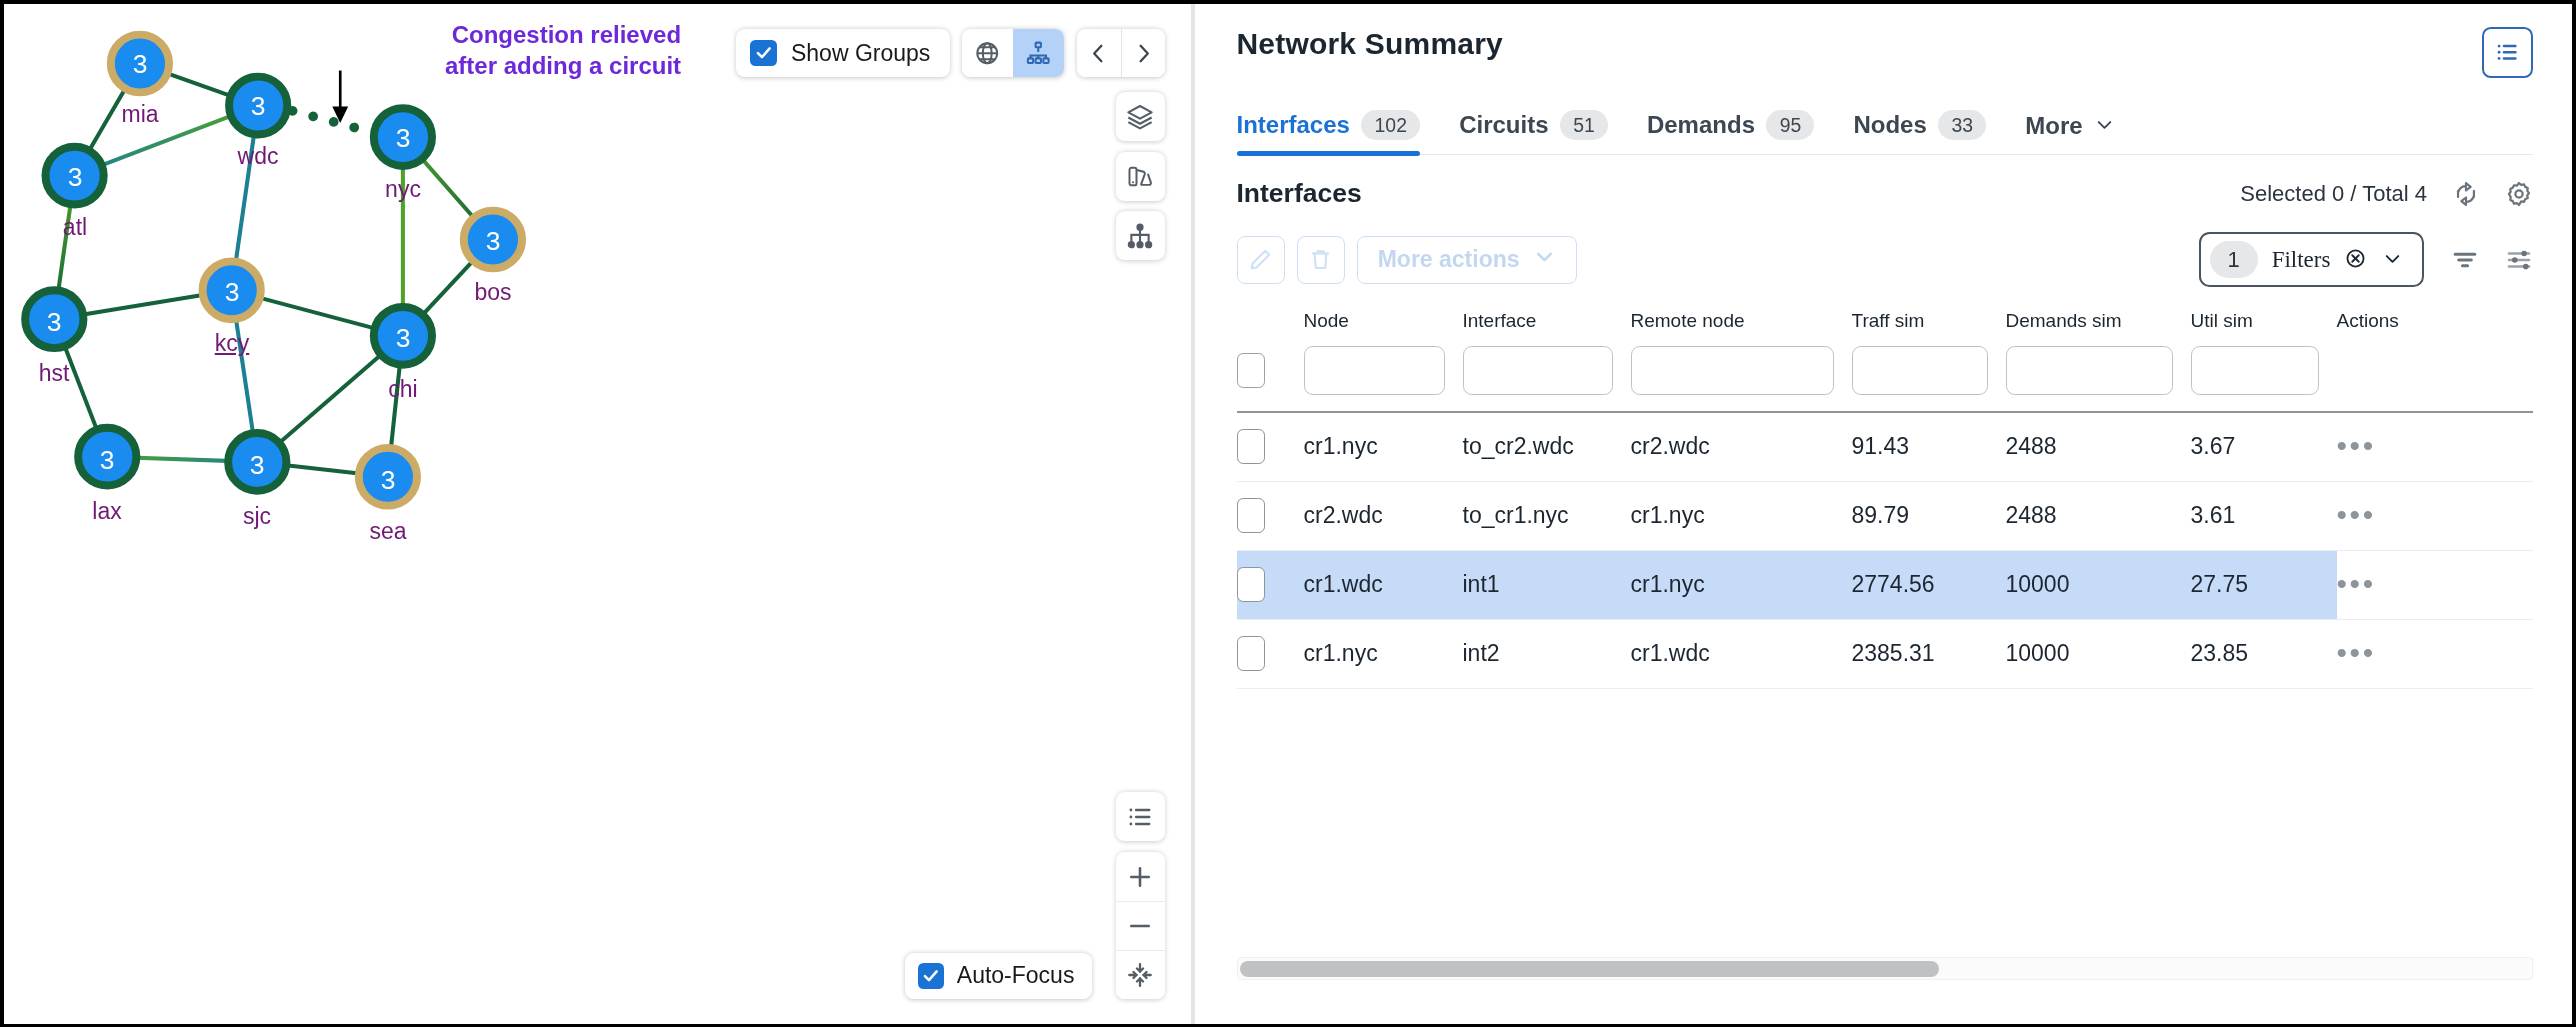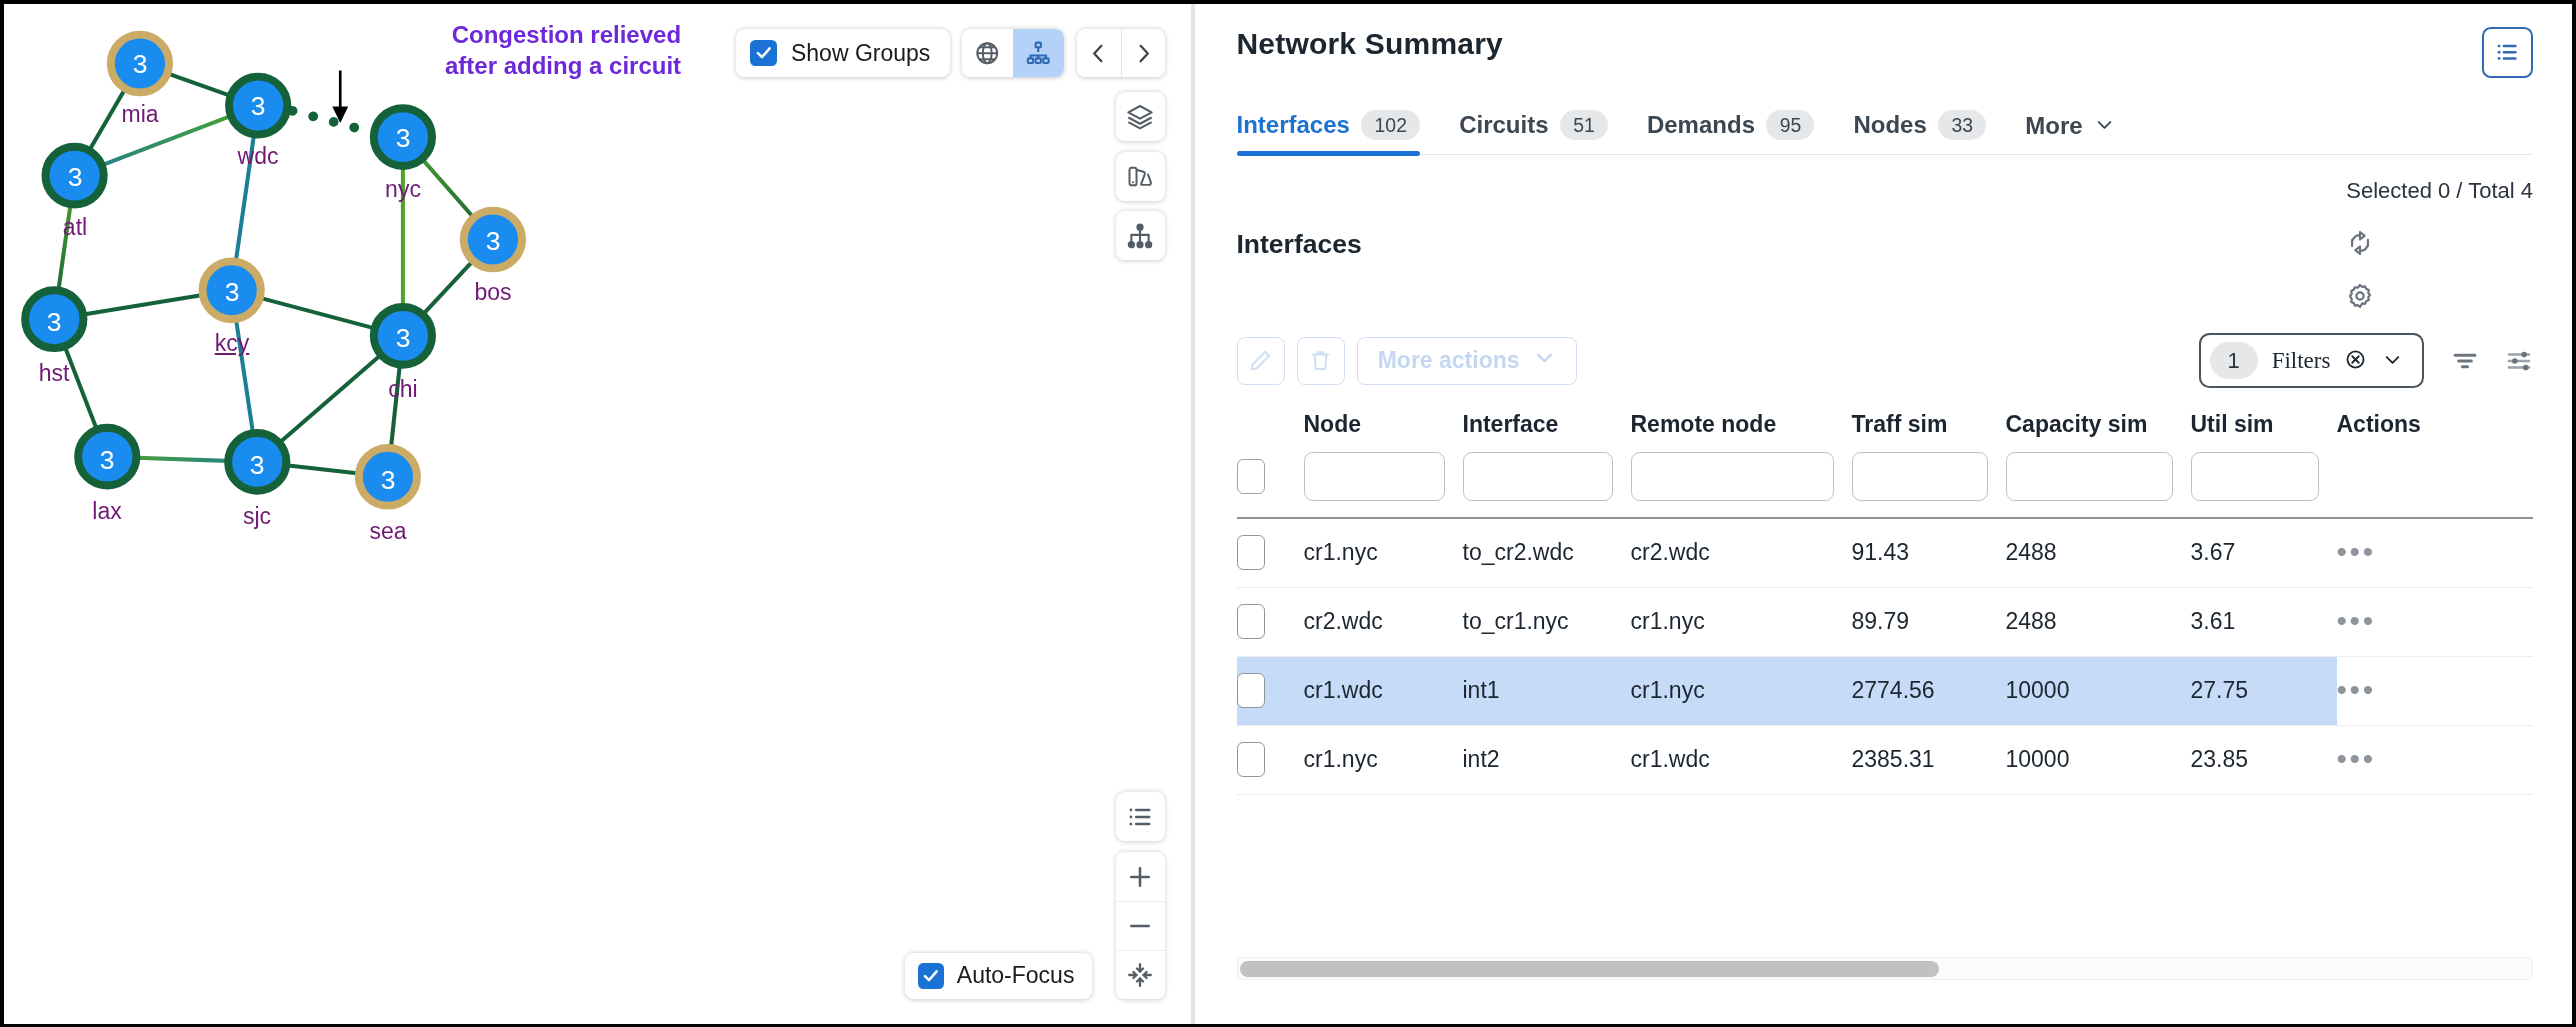--- a/index.html
+++ b/index.html
@@ -145,21 +145,21 @@
     font-size: 19.4px; color: #3d4751; min-width: 42px; text-align: center;
   }
   .tab-more { display: flex; align-items: center; gap: 10.6px; padding-bottom: 14px; cursor: pointer; }
   .tab-more .tab-label { color: #3d4751; }
 
   .section-row {
     margin-top: 23px; display: flex; align-items: center;
     justify-content: space-between;
   }
   .section-title { font-size: 26.5px; font-weight: bold; color: #1c2630; }
-  .count-area { display: flex; gap: 25px; flex-direction: column; }
+  .count-area { display: flex; align-items: center; gap: 25px; }
   .count-text { font-size: 22px; color: #2b3440; }
   .icon-btn { cursor: pointer; display: flex; align-items: center; }
   .icon-btn svg { width: 28px; height: 28px; }
 
   .action-row {
     margin-top: 23px; display: flex; align-items: center;
     justify-content: space-between;
   }
   .left-actions { display: flex; align-items: center; gap: 12.4px; }
   .ghost-btn {
@@ -191,21 +191,21 @@
   th.col-check, td.col-check { width: 67px; }
   th.col-node, td.col-node { width: 159px; }
   th.col-iface, td.col-iface { width: 168px; margin-left: 7px; }
   th.col-remote, td.col-remote { width: 221px; }
   th.col-traff, td.col-traff { width: 154px; }
   th.col-cap, td.col-cap { width: 185px; }
   th.col-util, td.col-util { width: 146px; }
   th.col-actions, td.col-actions { width: auto; }
 
   thead th {
-    text-align: left; font-size: 23px; font-weight: bold;
+    text-align: left; font-size: 19px; font-weight: normal;
     color: #1c2630; padding: 0 0 14px 0;
   }
   .filt-row td { padding-bottom: 16px; }
   .filt-input {
     height: 49px; border: 1.8px solid #bcc2c8; border-radius: 8.8px;
     background: #fff; margin-right: 17.6px;
   }
   .hdr-check {
     width: 28px; height: 35px; border: 1.8px solid #9aa1a8;
     border-radius: 6.2px; background: #fff;
@@ -564,21 +564,21 @@
 
     <div class="table-wrap">
       <table>
         <thead>
           <tr class="hdr-labels">
             <th class="col-check"></th>
             <th class="col-node">Node</th>
             <th class="col-iface">Interface</th>
             <th class="col-remote">Remote node</th>
             <th class="col-traff">Traff sim</th>
-            <th class="col-cap">Capacity sim</th>
+            <th class="col-cap">Demands sim</th>
             <th class="col-util">Util sim</th>
             <th class="col-actions">Actions</th>
           </tr>
           <tr class="filt-row thead-sep">
             <td class="col-check">
               <div class="hdr-check"></div>
             </td>
             <td class="col-node">
                 <div class="filt-input"></div>
               </td>

